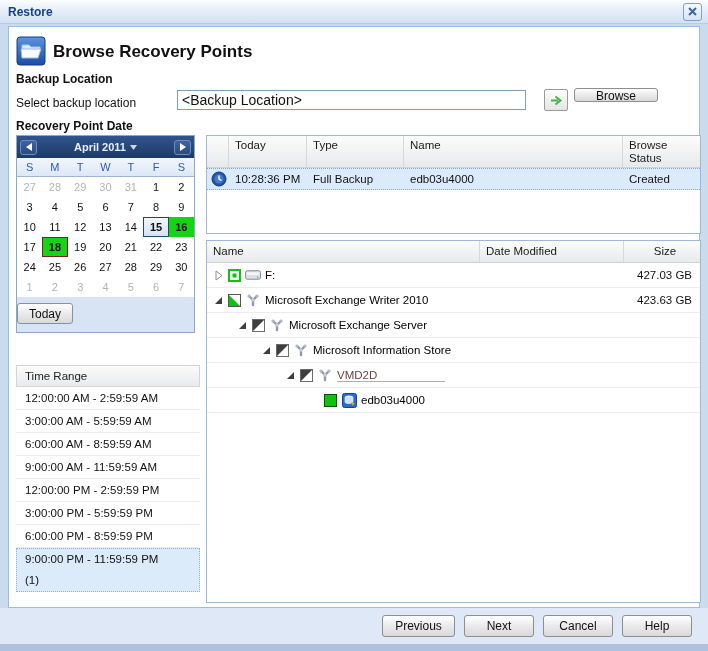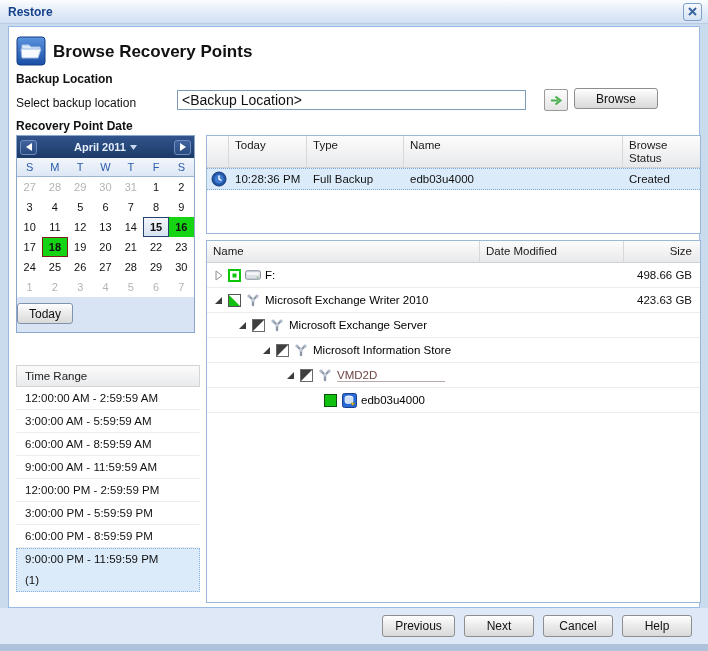--- a/index.html
+++ b/index.html
@@ -27,21 +27,21 @@
   .field-label { position:absolute; left:7px; top:69px; font-size:12px; color:#111; }
 
   .loc-input { position:absolute; left:168px; top:63px; width:349px; height:20px;
     border:1px solid #7f9db9; font-size:14px; font-family:"Liberation Sans",sans-serif; padding:0 4px; color:#111; }
   .tool-btn { position:absolute; left:535px; top:62px; width:24px; height:22px;
     border:1px solid #9a9a9a; border-radius:2px; background:linear-gradient(#fdfdfd,#e4e4e4);
     display:flex; align-items:center; justify-content:center; cursor:pointer; }
   .btn { border:1px solid #8e8e8e; border-radius:3px; font-size:12px; color:#111;
     background:linear-gradient(#ffffff,#ececec 45%,#d9d9d9); cursor:pointer;
     font-family:"Liberation Sans",sans-serif; }
-  .browse-btn { position:absolute; left:565px; top:61px; width:84px; height:21px; }
+  .browse-btn { position:absolute; left:565px; top:61px; width:84px; height:14px; }
 
   
   .calendar { position:absolute; left:7px; top:108px; width:179px; height:198px;
     border:1px solid #8ba7cc; background:#d8e3f3; font-size:11px; }
   .cal-head { height:22px; background:linear-gradient(#30548c,#1c3a68); display:flex; align-items:center;
     padding:0 3px; }
   .cal-nav { width:17px; height:15px; border:1px solid #6c8cbd; border-radius:3px;
     background:linear-gradient(#40639e,#2a4a80); display:flex; align-items:center; justify-content:center; cursor:pointer; }
   .cal-title { flex:1; text-align:center; color:#e6eefb; font-size:11px; font-weight:bold; cursor:pointer; }
   .cal-title svg { margin-left:4px; vertical-align:1px; }
@@ -79,21 +79,21 @@
   .c-name { width:219px; flex:none; }
   .c-stat { flex:1; border-right:none !important; }
 
   
   .tree { position:absolute; left:197px; top:213px; width:495px; height:363px;
     border:1px solid #9cb8d8; background:#fff; font-size:11.5px; }
   .tree-head { display:flex; height:22px; background:linear-gradient(#fcfcfc,#e8e9eb); border-bottom:1px solid #d2d2d2; }
   .tree-head .hc { line-height:21px; color:#1a1a1a; border-right:1px solid #d8d8d8; padding-left:6px; }
   .tc-name { width:273px; flex:none; }
   .tc-date { width:144px; flex:none; }
-  .tc-size { width:76px; flex:none; text-align:right; padding-right:8px; border-right:none !important; }
+  .tc-size { width:76px; flex:none; text-align:center; border-right:none !important; }
   .tree-row { display:flex; height:25px; align-items:center; border-bottom:1px solid #ececec; cursor:pointer; }
   .tree-row .nm { width:273px; flex:none; display:flex; align-items:center; gap:4px; overflow:hidden; white-space:nowrap; }
   .tree-row .dt { width:144px; flex:none; }
   .tree-row .sz { width:76px; flex:none; text-align:right; padding-right:8px; color:#111; }
   .xp { width:11px; height:11px; flex:none; display:flex; }
   .cb { width:13px; height:13px; flex:none; display:flex; }
   .ti { width:16px; height:16px; flex:none; display:flex; align-items:center; justify-content:center; }
   .editing-label { color:#6d4343; display:inline-block; min-width:108px; border-bottom:1px solid #b9a9a9; }
 
   
@@ -299,21 +299,21 @@
               <span class="ti">
                 <svg width="17" height="12" viewBox="0 0 17 12">
                   <rect x="0.5" y="1.5" width="16" height="9" rx="2" fill="#dcdfe4" stroke="#7d8694"></rect>
                   <rect x="2" y="3" width="13" height="3" rx="1.5" fill="#f4f6f8"></rect>
                   <circle cx="13.5" cy="8.5" r="1" fill="#7fbf6f"></circle>
                 </svg>
               </span>
               <span>F:</span>
             </div>
             <div class="dt"></div>
-            <div class="sz">498.66 GB</div>
+            <div class="sz">427.03 GB</div>
           </div>
           <div class="tree-row">
             <div class="nm" style="padding-left: 6px;">
               <span class="xp">
                 <svg width="11" height="11" viewBox="0 0 11 11">
                   <polygon points="9,2 9,9 2,9" fill="#3c3c3c"></polygon>
                 </svg>
               </span>
               <span class="cb">
                 <svg width="13" height="13" viewBox="0 0 13 13">

